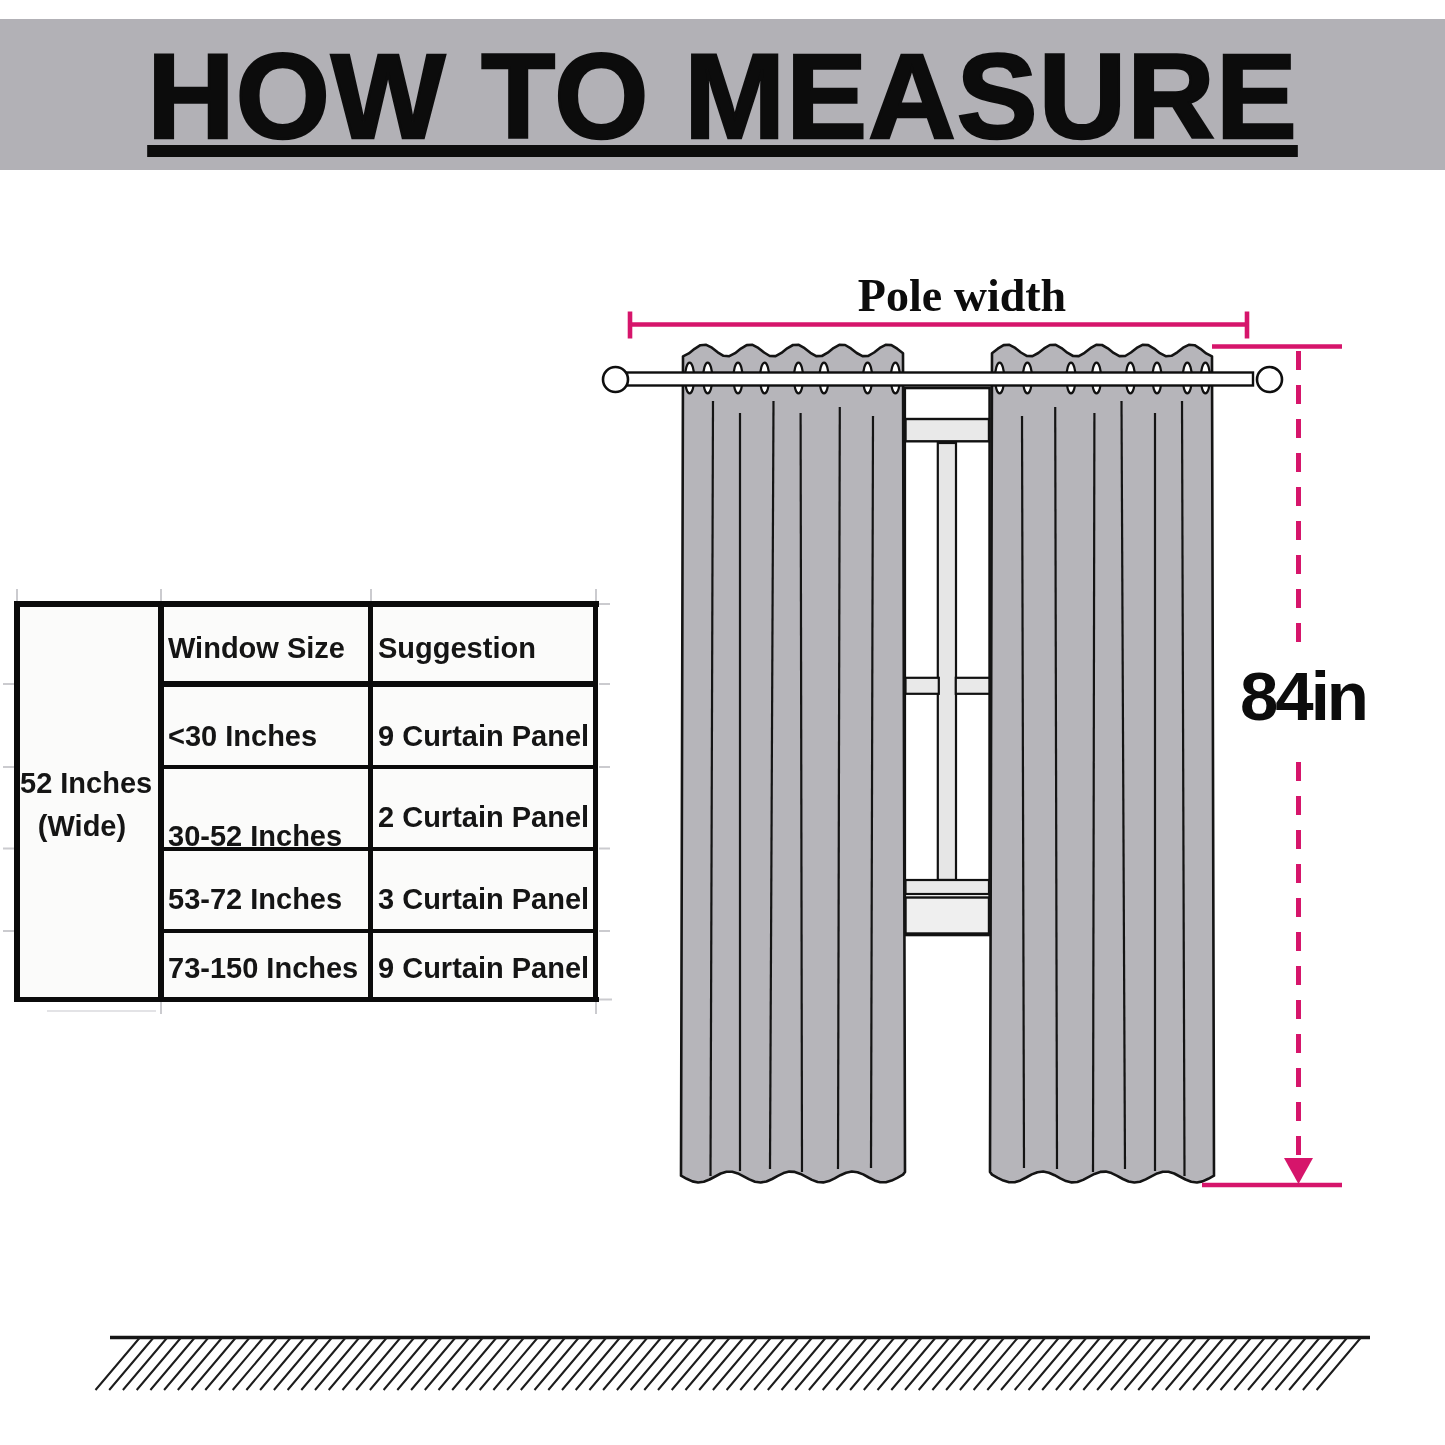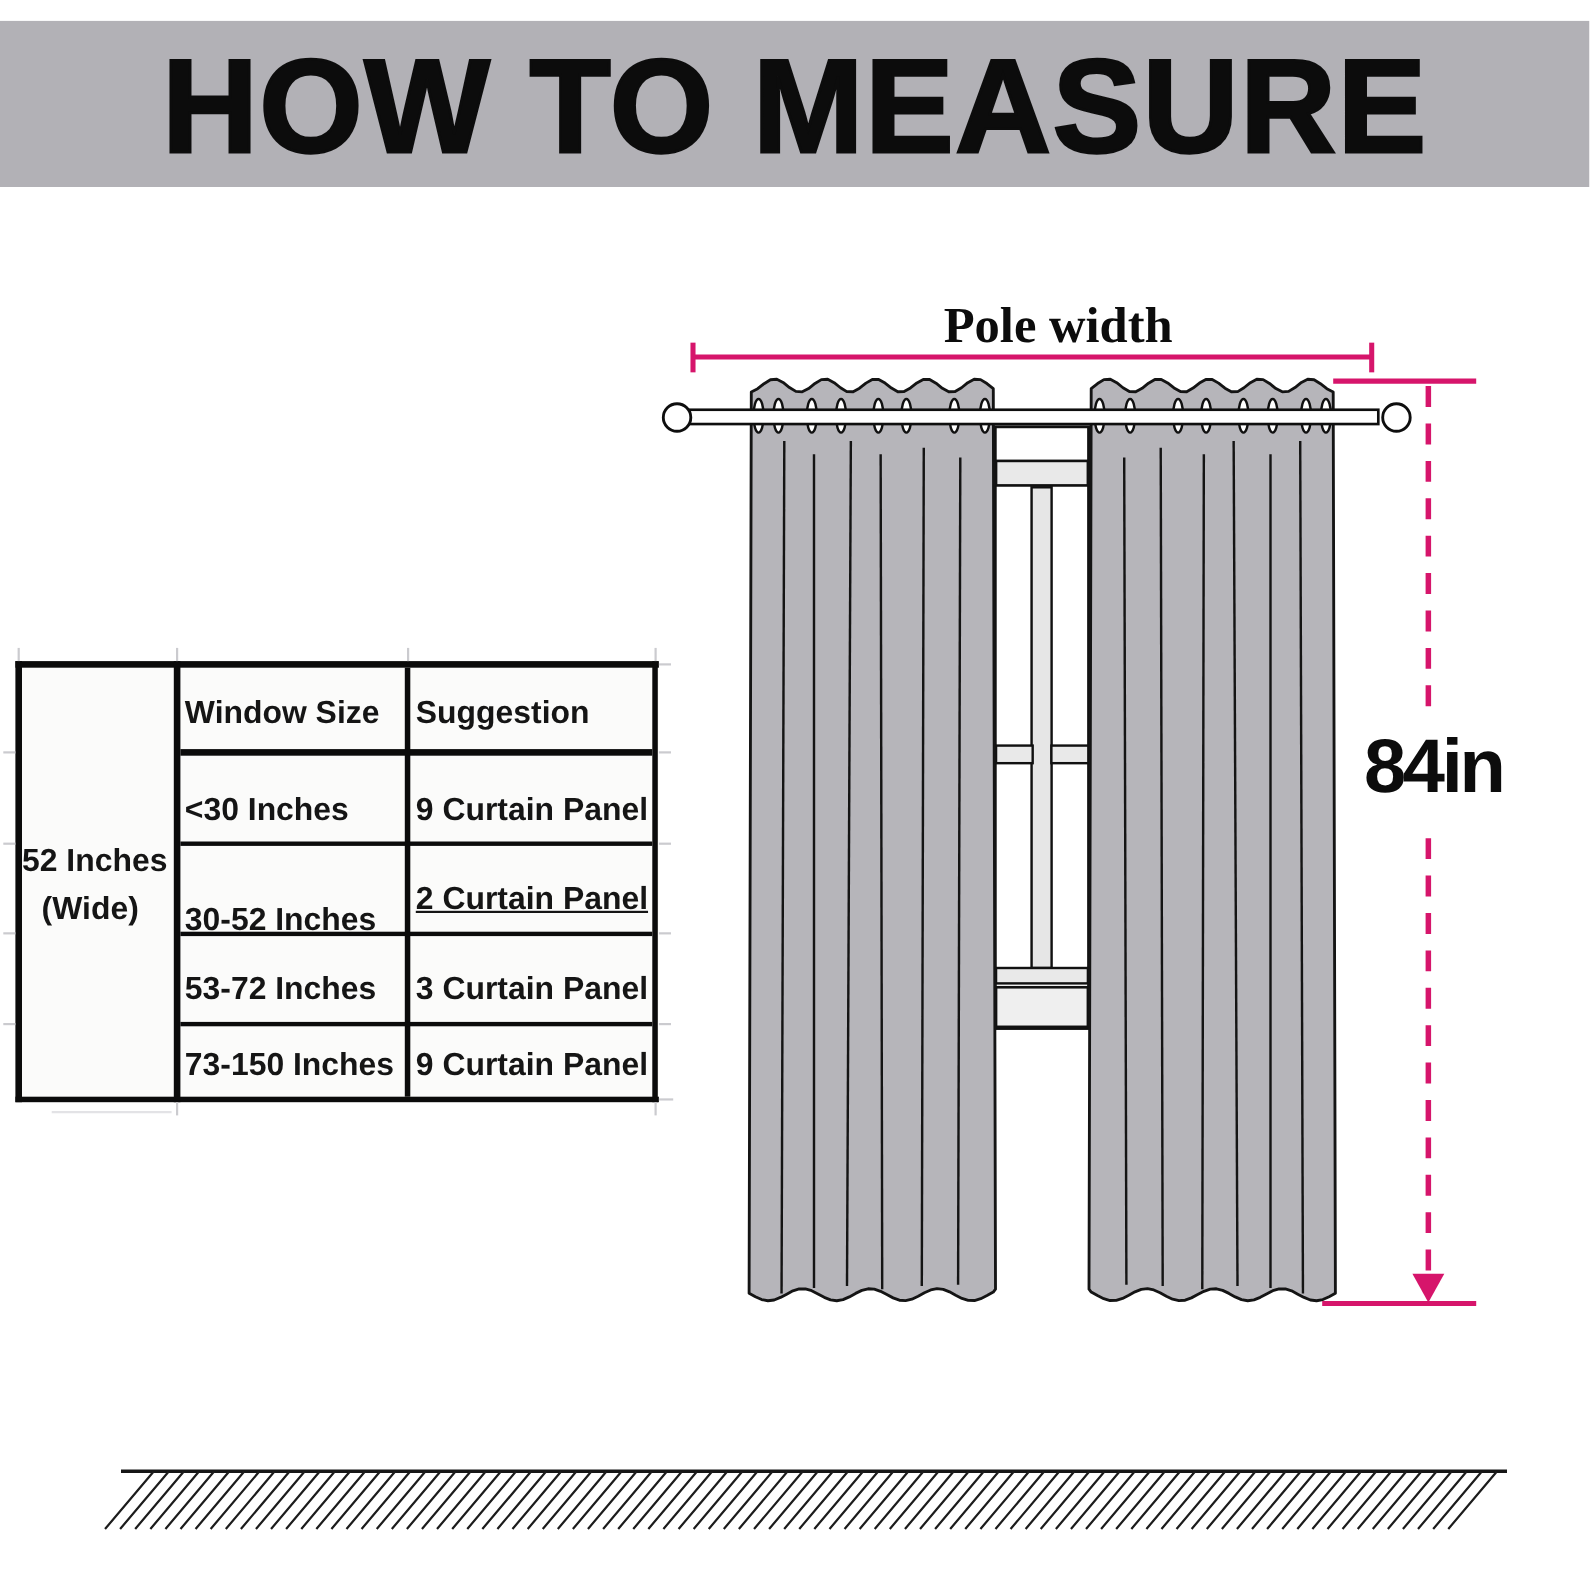--- a/index.html
+++ b/index.html
@@ -6,21 +6,21 @@
      font-family:"Liberation Sans",sans-serif;}
 .abs{position:absolute;}
 .bl{position:absolute;background:#0b0b0b;}
 .cellfill{position:absolute;background:#fbfbfa;}
 .t{position:absolute;font-weight:bold;color:#151515;white-space:nowrap;text-align:center;}
 </style></head>
 <body>
 
 <div class="abs" style="left:0;top:19px;width:1445px;height:151px;background:#b2b1b6;"></div>
 
-<div class="t" style="left:0;top:36px;width:1445px;font-size:121px;line-height:121px;text-align:center;letter-spacing:1.2px;color:#0c0c0c;-webkit-text-stroke:2.6px #0c0c0c;">HOW TO MEASURE</div>
+<div class="t" style="left:0;top:36px;width:1445px;font-size:121px;line-height:121px;text-align:center;letter-spacing:1.2px;color:#0c0c0c;text-decoration:underline;-webkit-text-stroke:2.6px #0c0c0c;">HOW TO MEASURE</div>
 
 <div class="cellfill" style="left:14px;top:601px;width:585px;height:401px;"></div>
 
 <div class="bl" style="left:14px;top:601px;width:585px;height:6px;"></div>
 <div class="bl" style="left:14px;top:997px;width:585px;height:5px;"></div>
 <div class="bl" style="left:14px;top:601px;width:6px;height:401px;"></div>
 <div class="bl" style="left:593px;top:601px;width:5px;height:401px;"></div>
 
 <div class="bl" style="left:158px;top:601px;width:6px;height:401px;"></div>
 <div class="bl" style="left:368px;top:607px;width:5px;height:390px;"></div>
@@ -35,21 +35,21 @@
 <div class="t" style="left:168px;top:634px;font-size:29px;line-height:29px;">Window Size</div>
 
 <div class="t" style="left:378px;top:634px;font-size:29px;line-height:29px;">Suggestion</div>
 
 <div class="t" style="left:168px;top:722px;font-size:29px;line-height:29px;">&lt;30 Inches</div>
 
 <div class="t" style="left:378px;top:722px;font-size:29px;line-height:29px;">9 Curtain Panel</div>
 
 <div class="t" style="left:168px;top:822px;font-size:29px;line-height:29px;">30-52 Inches</div>
 
-<div class="t" style="left:378px;top:803px;font-size:29px;line-height:29px;text-decoration:underline;">2 Curtain Panel</div>
+<div class="t" style="left:378px;top:803px;font-size:29px;line-height:29px;">2 Curtain Panel</div>
 
 <div class="t" style="left:168px;top:885px;font-size:29px;line-height:29px;">53-72 Inches</div>
 
 <div class="t" style="left:378px;top:885px;font-size:29px;line-height:29px;">3 Curtain Panel</div>
 
 <div class="t" style="left:168px;top:954px;font-size:29px;line-height:29px;">73-150 Inches</div>
 
 <div class="t" style="left:378px;top:954px;font-size:29px;line-height:29px;">9 Curtain Panel</div>
 
 <svg class="abs" style="left:0;top:0;" width="1445" height="1445" viewBox="0 0 1445 1445">

